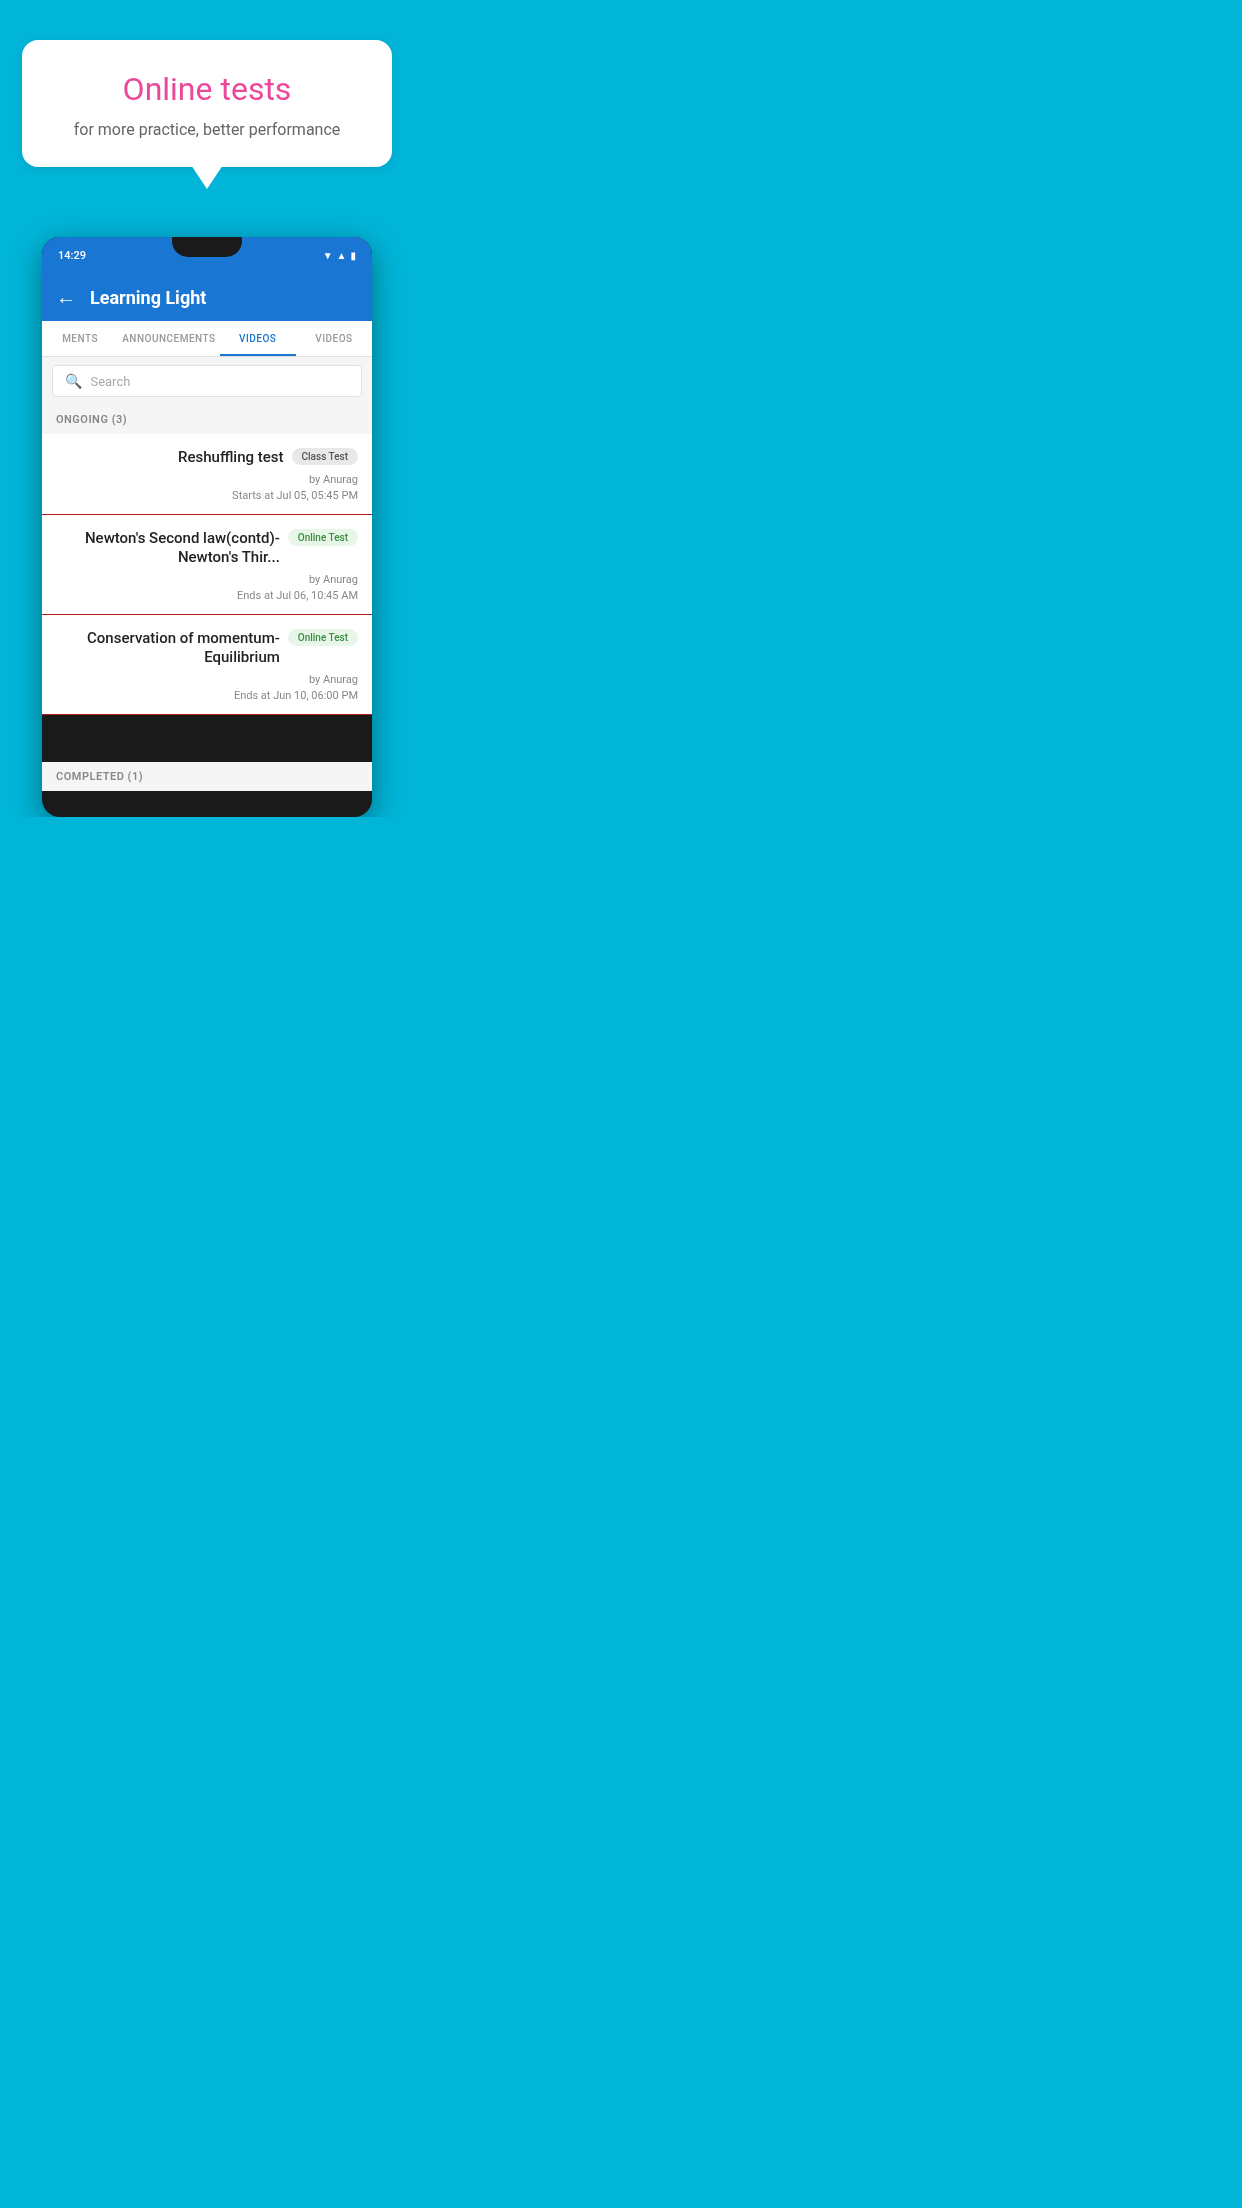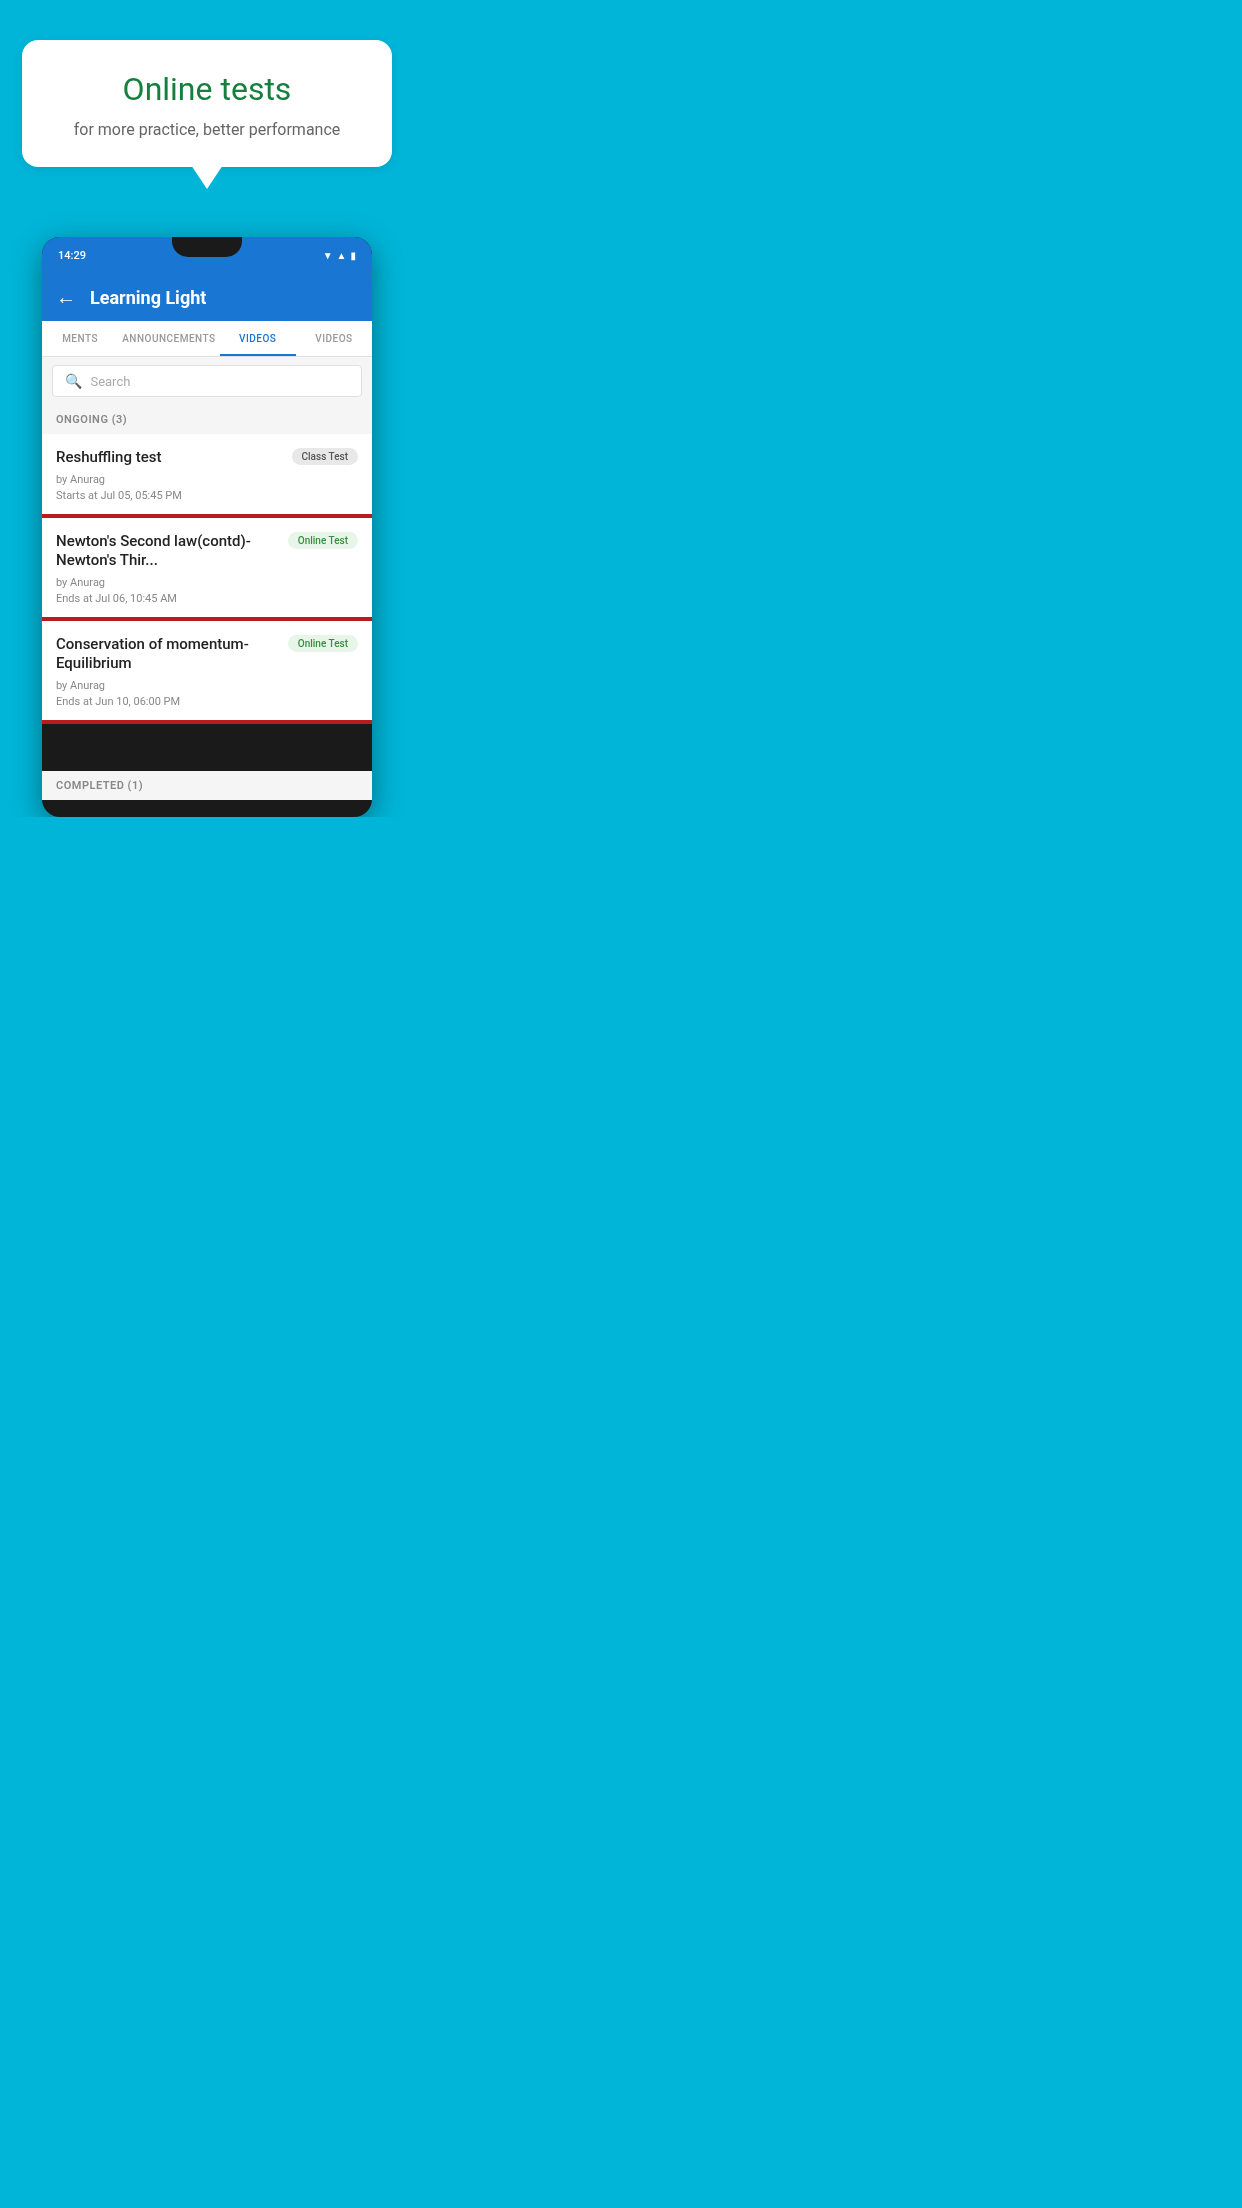--- a/index.html
+++ b/index.html
@@ -41,21 +41,21 @@
       position: absolute;
       bottom: -22px;
       left: 50%;
       transform: translateX(-50%);
       border-left: 16px solid transparent;
       border-right: 16px solid transparent;
       border-top: 24px solid white;
     }
 
     .bubble-title {
-      color: #15803d;
+      color: #ec4899;
       font-size: 32px;
       font-weight: 400;
       margin-bottom: 12px;
     }
 
     .bubble-subtitle {
       color: #666;
       font-size: 16px;
       font-weight: 400;
     }
@@ -207,25 +207,26 @@
 
     
     .content-area {
       background: white;
       overflow: hidden;
     }
 
     
     .test-item {
       padding: 14px 14px 12px;
-      border-bottom: 4px solid #b91c1c;
+      border-bottom: 1px solid #b91c1c;
       display: flex;
       flex-direction: column;
       gap: 3px;
       position: relative;
+      text-align: right;
     }
 
     .test-item-header {
       display: flex;
       justify-content: space-between;
       align-items: flex-start;
       gap: 8px;
     }
 
     .test-title {

